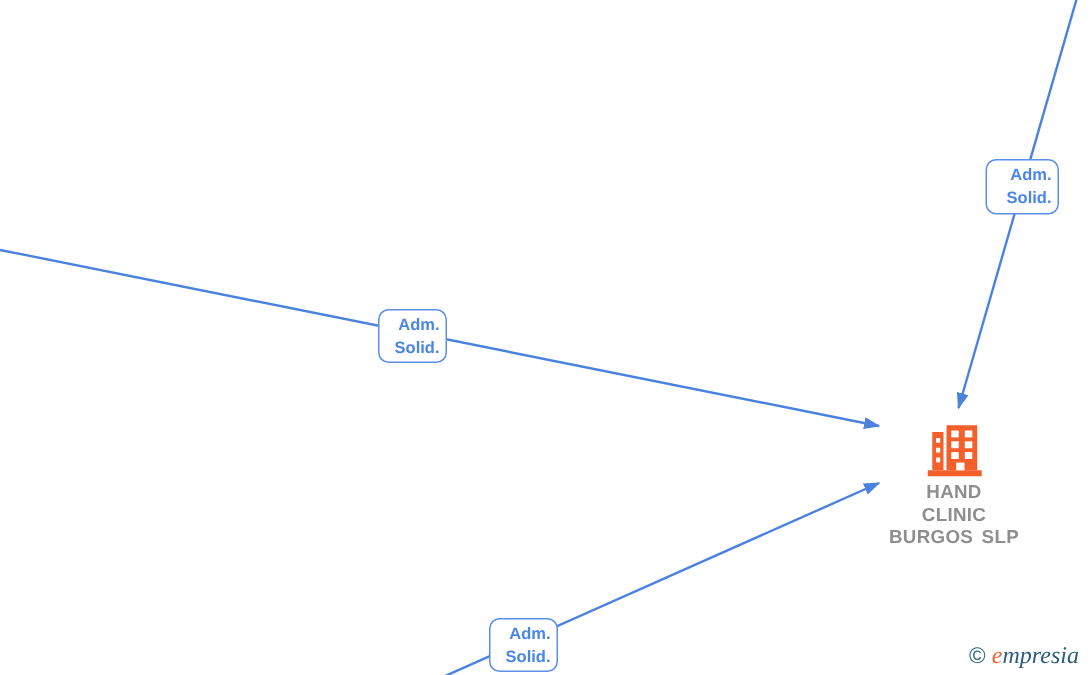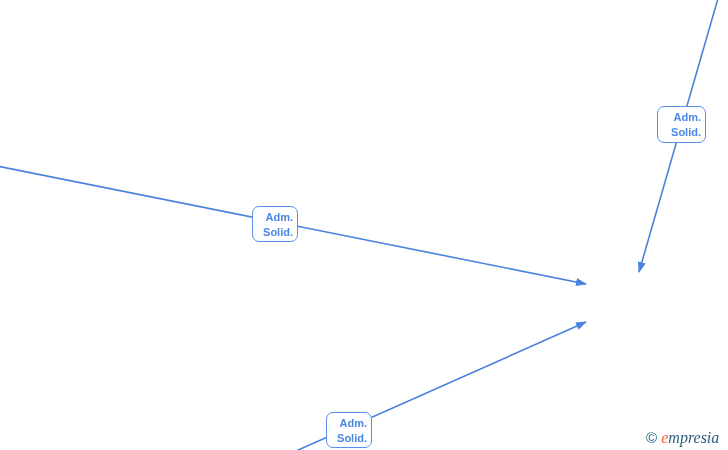--- a/index.html
+++ b/index.html
@@ -94,19 +94,43 @@
     <line x1="296" y1="451" x2="586" y2="322" stroke="#4a82dd" stroke-width="1.6" marker-end="url(#arrowhead)"></line>
   </svg>
 
   <div id="edge-label-1" class="edge-label">Adm.
 Solid.</div>
   <div id="edge-label-2" class="edge-label">Adm.
 Solid.</div>
   <div id="edge-label-3" class="edge-label">Adm.
 Solid.</div>
 
+  <div id="company-node">
+    <svg id="building-icon" viewBox="0 0 37 37" xmlns="http://www.w3.org/2000/svg">
+
+      <rect x="0.5" y="32.5" width="36" height="4" fill="#f4602c"></rect>
+
+      <rect x="3.5" y="7" width="7.5" height="25.5" fill="#f4602c"></rect>
+      <rect x="6" y="11" width="2.8" height="3.2" fill="#ffffff"></rect>
+      <rect x="6" y="17.5" width="2.8" height="3.2" fill="#ffffff"></rect>
+      <rect x="6" y="24" width="2.8" height="3.2" fill="#ffffff"></rect>
+
+      <rect x="13" y="2.5" width="20.5" height="30" fill="#f4602c"></rect>
+      <rect x="16.2" y="6" width="5" height="4.6" fill="#ffffff"></rect>
+      <rect x="25.2" y="6" width="5" height="4.6" fill="#ffffff"></rect>
+      <rect x="16.2" y="13.2" width="5" height="4.6" fill="#ffffff"></rect>
+      <rect x="25.2" y="13.2" width="5" height="4.6" fill="#ffffff"></rect>
+      <rect x="16.2" y="20.4" width="5" height="4.6" fill="#ffffff"></rect>
+      <rect x="25.2" y="20.4" width="5" height="4.6" fill="#ffffff"></rect>
+
+      <rect x="19.5" y="27.4" width="5.5" height="5.1" fill="#ffffff"></rect>
+    </svg>
+    <div id="company-name">HAND
+CLINIC
+BURGOS SLP</div>
+  </div>
 
   <div id="watermark">
     <span class="copy">©</span>
     <span class="brand"><span class="brand-e">e</span><span class="brand-rest">mpresia</span></span>
   </div>
 
 </div>
 
 </body></html>

